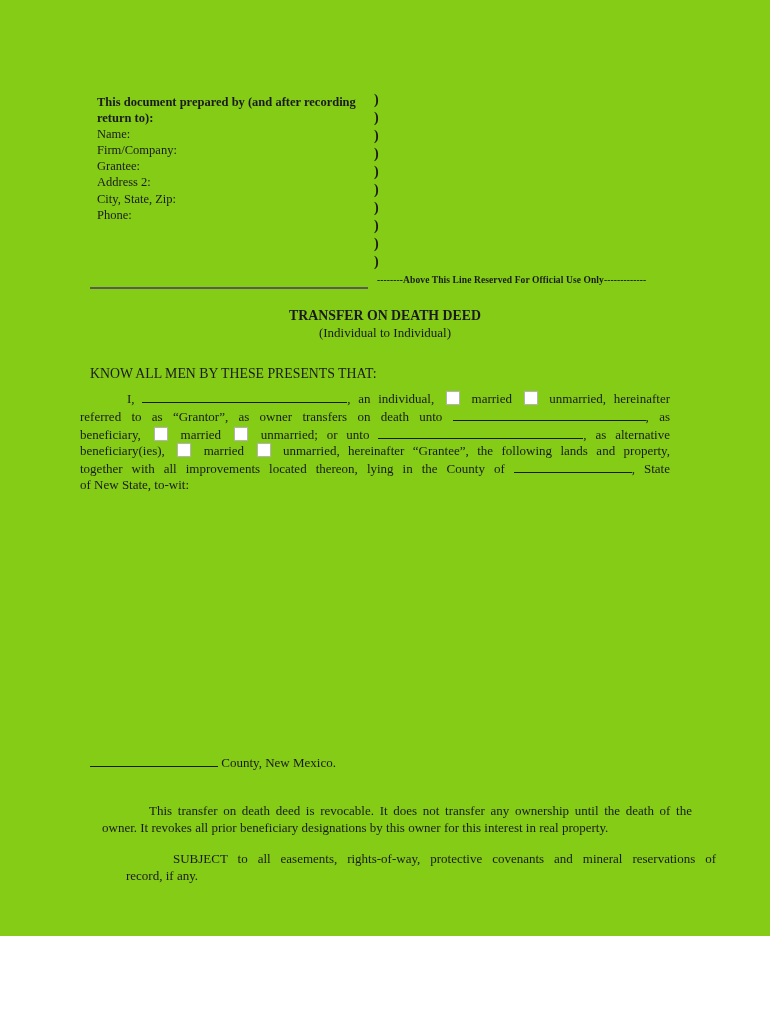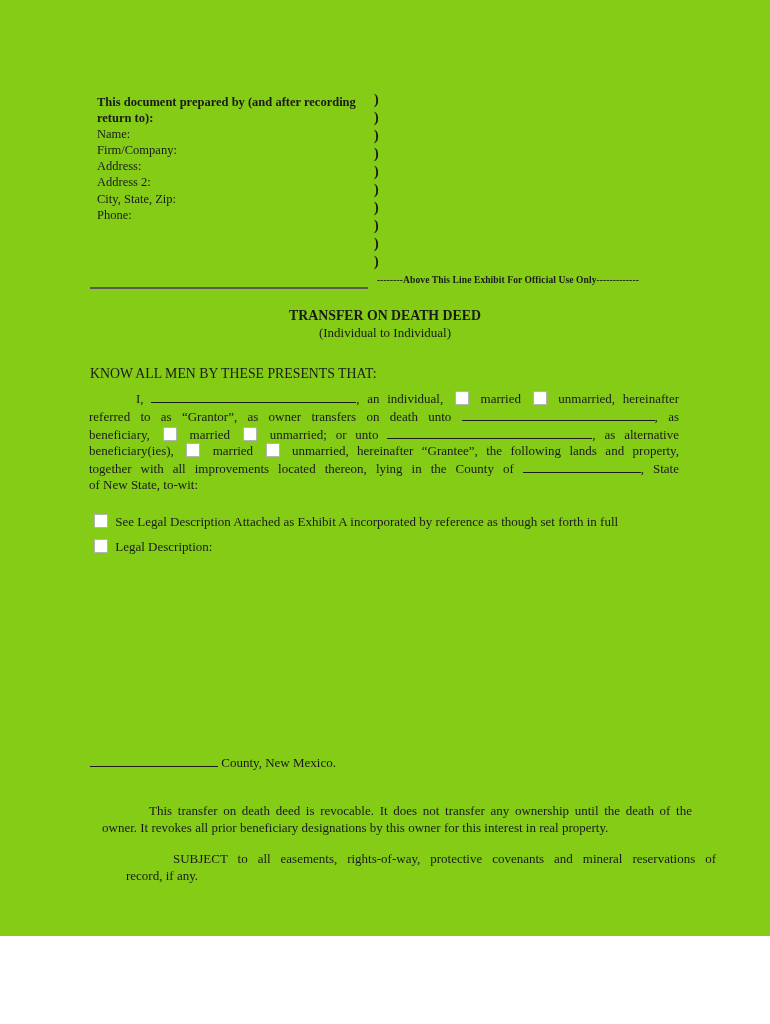--- a/index.html
+++ b/index.html
@@ -25,79 +25,75 @@
   
   .prep-left{left:97px;top:94px;width:275px;font-size:12.5px;line-height:16.1px;}
   .paren-col{left:374px;top:91px;font-size:14px;font-weight:bold;line-height:18px;}
   .left-rule{left:90px;top:287px;width:278px;border-top:2px solid #5a5a5a;height:0;}
   .official-use{left:377px;top:275px;font-size:9.5px;font-weight:bold;letter-spacing:0.1px;}
   
   .doc-title{left:0;top:308px;width:770px;text-align:center;font-weight:bold;font-size:13.8px;}
   .doc-subtitle{left:0;top:325px;width:770px;text-align:center;font-size:13px;}
   .know-heading{left:90px;top:366px;font-weight:normal;font-size:13.8px;}
   
-  .grantor-par{left:89px;top:390px;width:590px;line-height:16.4px;}
+  .grantor-par{left:80px;top:390px;width:590px;line-height:16.4px;}
   .legal-opts{left:90px;top:510px;width:590px;line-height:24.5px;}
   .prior-ref{left:90px;top:754px;width:590px;line-height:16.5px;}
   .revocable{left:90px;top:803px;width:590px;line-height:16.5px;margin-left:12px;}
   .subject{left:90px;top:851px;width:590px;line-height:16.5px;margin-left:36px;}
   
   .footer-left{left:92px;top:947px;font-size:13.5px;}
   .footer-right{left:565px;top:947px;font-size:13.5px;}
 </style>
 </head>
 <body>
 
 <div class="page">
 
   <div class="abs prep-left">
       <div class="tline"><b>This document prepared by (and after recording</b></div>
       <div class="tline"><b>return to):</b></div>
       <div class="tline">Name:</div>
       <div class="tline">Firm/Company:</div>
-      <div class="tline">Address:</div>
+      <div class="tline">Grantee:</div>
       <div class="tline">Address 2:</div>
       <div class="tline">City, State, Zip:</div>
       <div class="tline">Phone:</div>
     </div>
 
   <div class="abs paren-col">
       <div class="tline"><b>)</b></div>
       <div class="tline"><b>)</b></div>
       <div class="tline"><b>)</b></div>
       <div class="tline"><b>)</b></div>
       <div class="tline"><b>)</b></div>
       <div class="tline"><b>)</b></div>
       <div class="tline"><b>)</b></div>
       <div class="tline"><b>)</b></div>
       <div class="tline"><b>)</b></div>
       <div class="tline"><b>)</b></div>
     </div>
 
   <div class="abs left-rule"></div>
-  <div class="abs official-use">--------Above This Line Exhibit For Official Use Only-------------</div>
+  <div class="abs official-use">--------Above This Line Reserved For Official Use Only-------------</div>
 
   <div class="abs doc-title">TRANSFER ON DEATH DEED</div>
   <div class="abs doc-subtitle">(Individual to Individual)</div>
 
   <div class="abs know-heading">KNOW ALL MEN BY THESE PRESENTS THAT:</div>
 
   <div class="abs grantor-par">
       <div class="tline just"><span class="indent" style="width: 47px;"></span>I, <span class="blank" style="width: 205px;"></span>, an individual, <span class="checkbox"></span> married <span class="checkbox"></span> unmarried, hereinafter</div>
       <div class="tline just">referred to as “Grantor”, as owner transfers on death unto <span class="blank" style="width: 193px;"></span>, as</div>
       <div class="tline just">beneficiary, <span class="checkbox"></span> married <span class="checkbox"></span> unmarried; or unto <span class="blank" style="width: 205px;"></span>, as alternative</div>
       <div class="tline just">beneficiary(ies), <span class="checkbox"></span> married <span class="checkbox"></span> unmarried, hereinafter “Grantee”, the following lands and property,</div>
       <div class="tline just">together with all improvements located thereon, lying in the County of <span class="blank" style="width: 118px;"></span>, State</div>
       <div class="tline">of New State, to-wit:</div>
     </div>
 
-  <div class="abs legal-opts">
-      <div class="tline"><span class="checkbox"></span> See Legal Description Attached as Exhibit A incorporated by reference as though set forth in full</div>
-      <div class="tline"><span class="checkbox"></span> Legal Description:</div>
-    </div>
 
   <div class="abs prior-ref">
       <div class="tline"><span class="blank" style="width: 128px;"></span> County, New Mexico.</div>
     </div>
 
   <div class="abs revocable">
       <div class="tline just"><span class="indent" style="width: 47px;"></span>This transfer on death deed is revocable. It does not transfer any ownership until the death of the</div>
       <div class="tline">owner. It revokes all prior beneficiary designations by this owner for this interest in real property.</div>
     </div>
 

